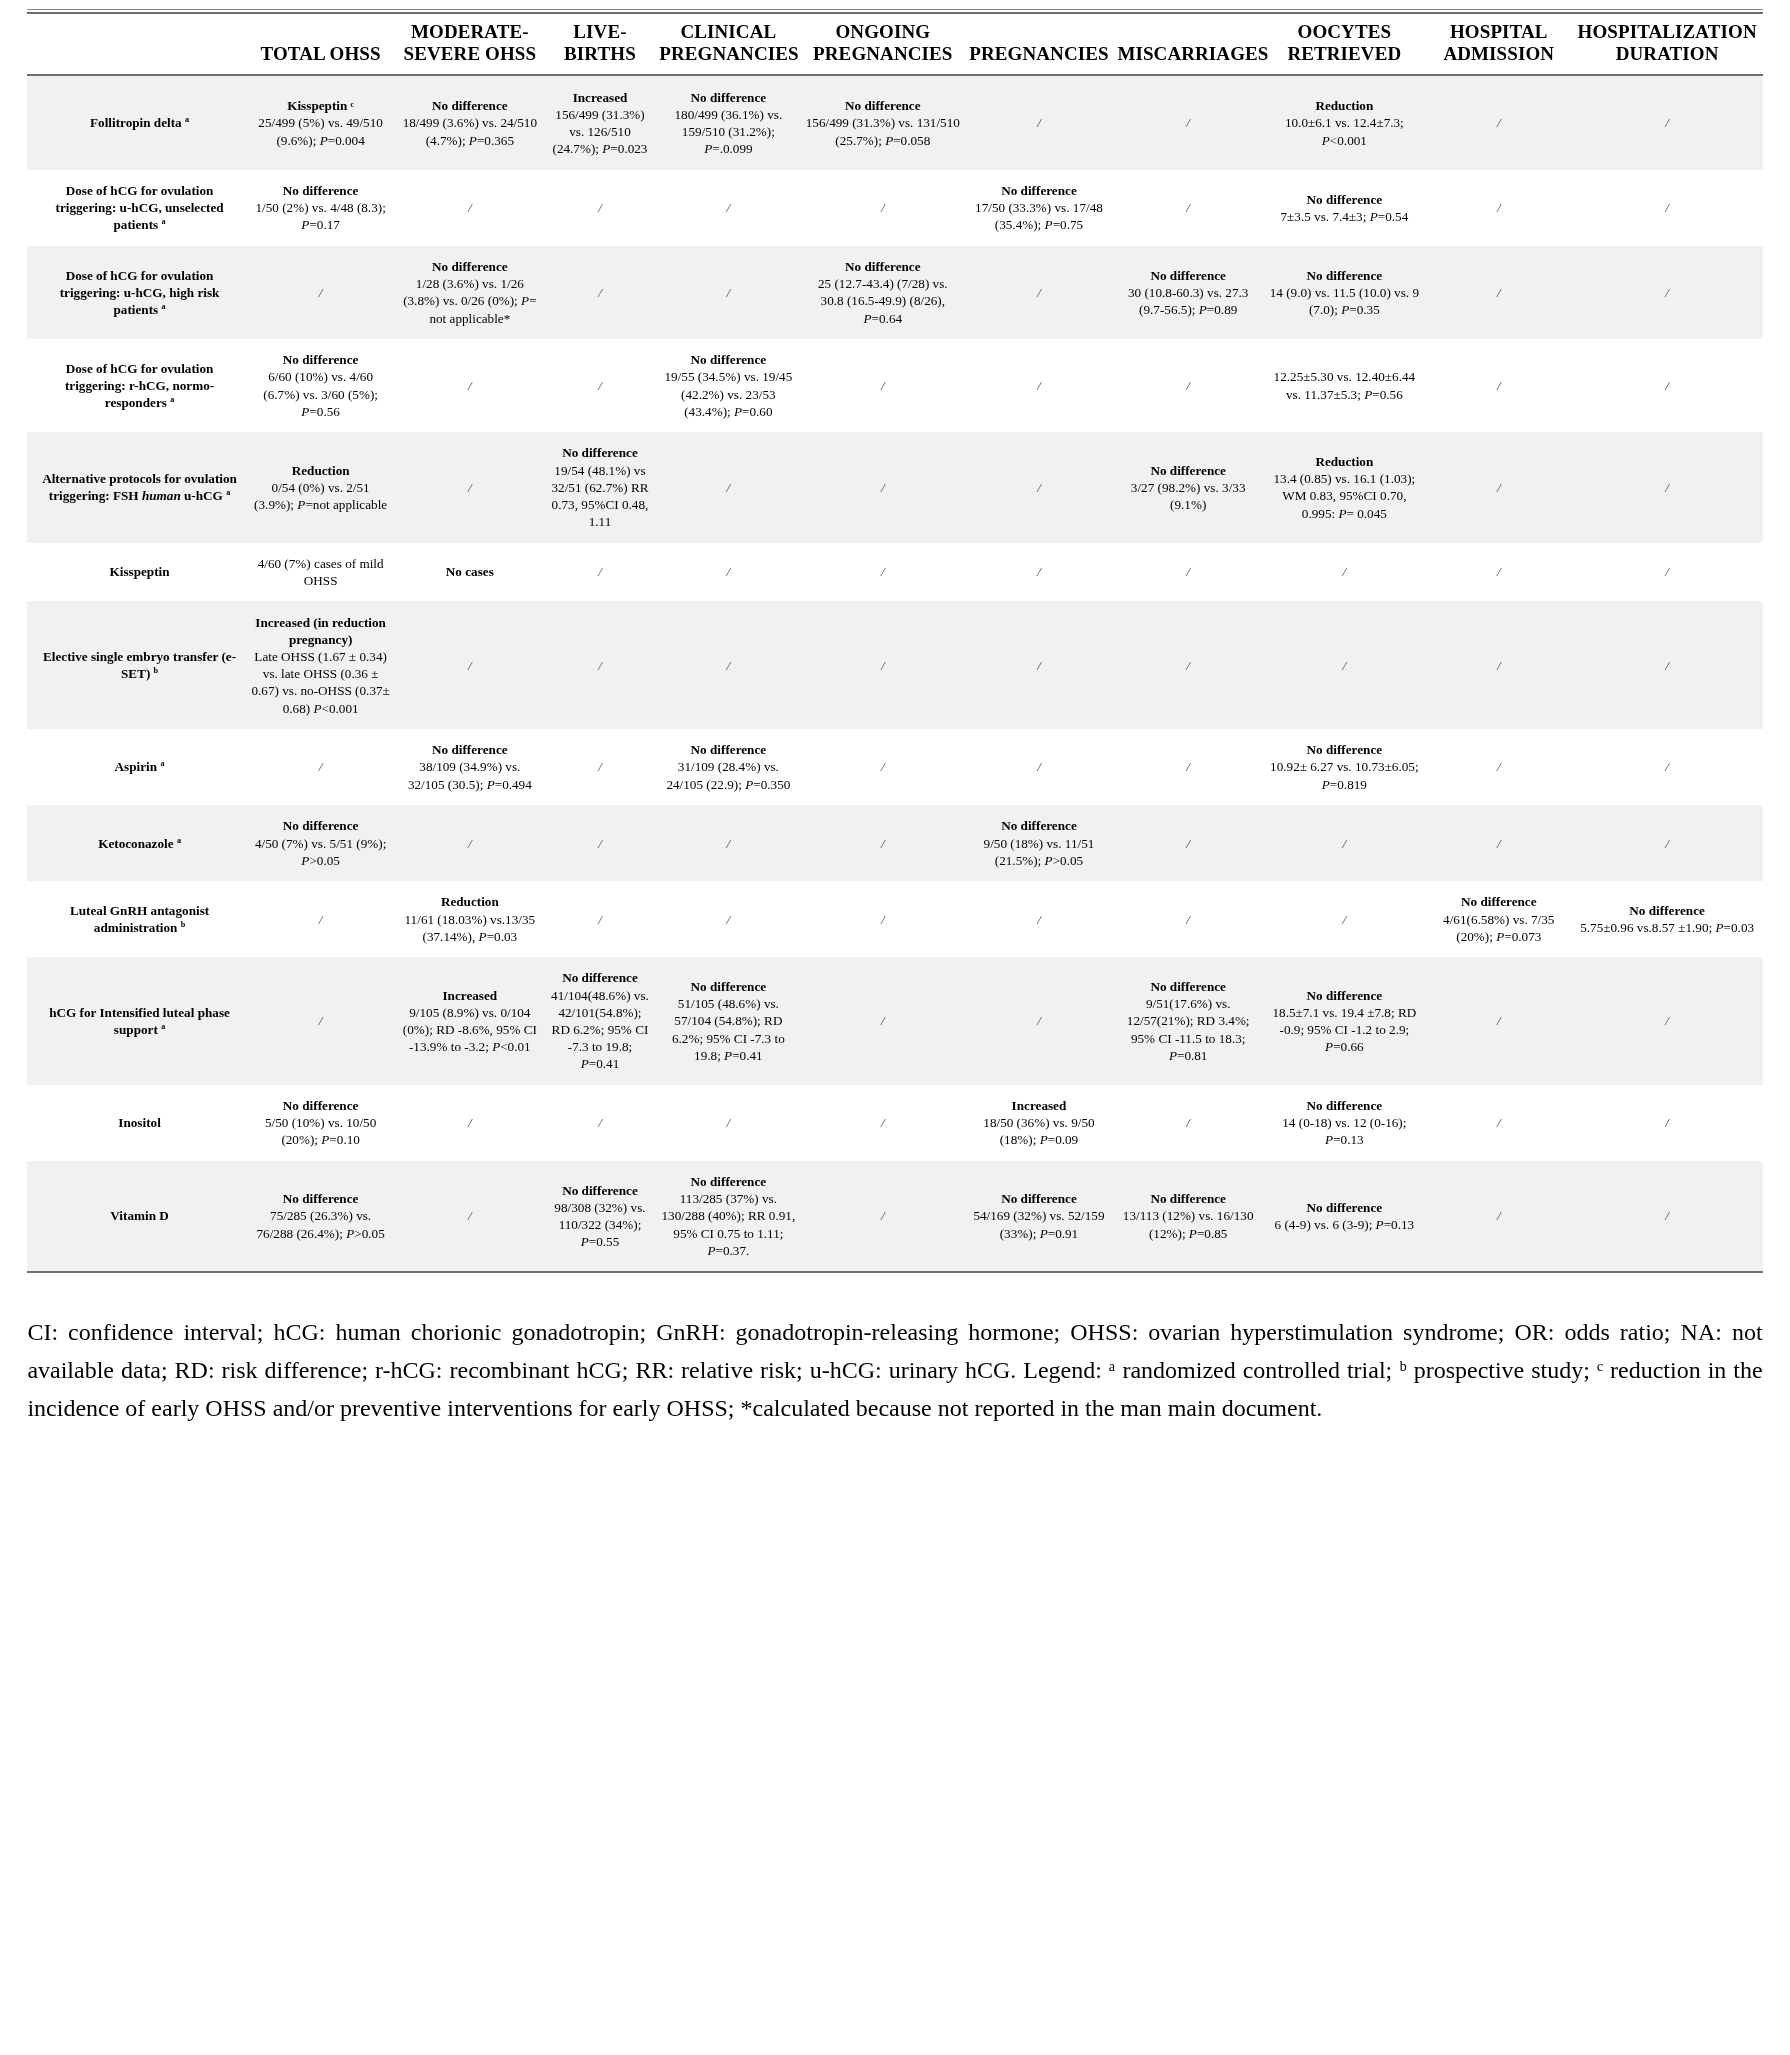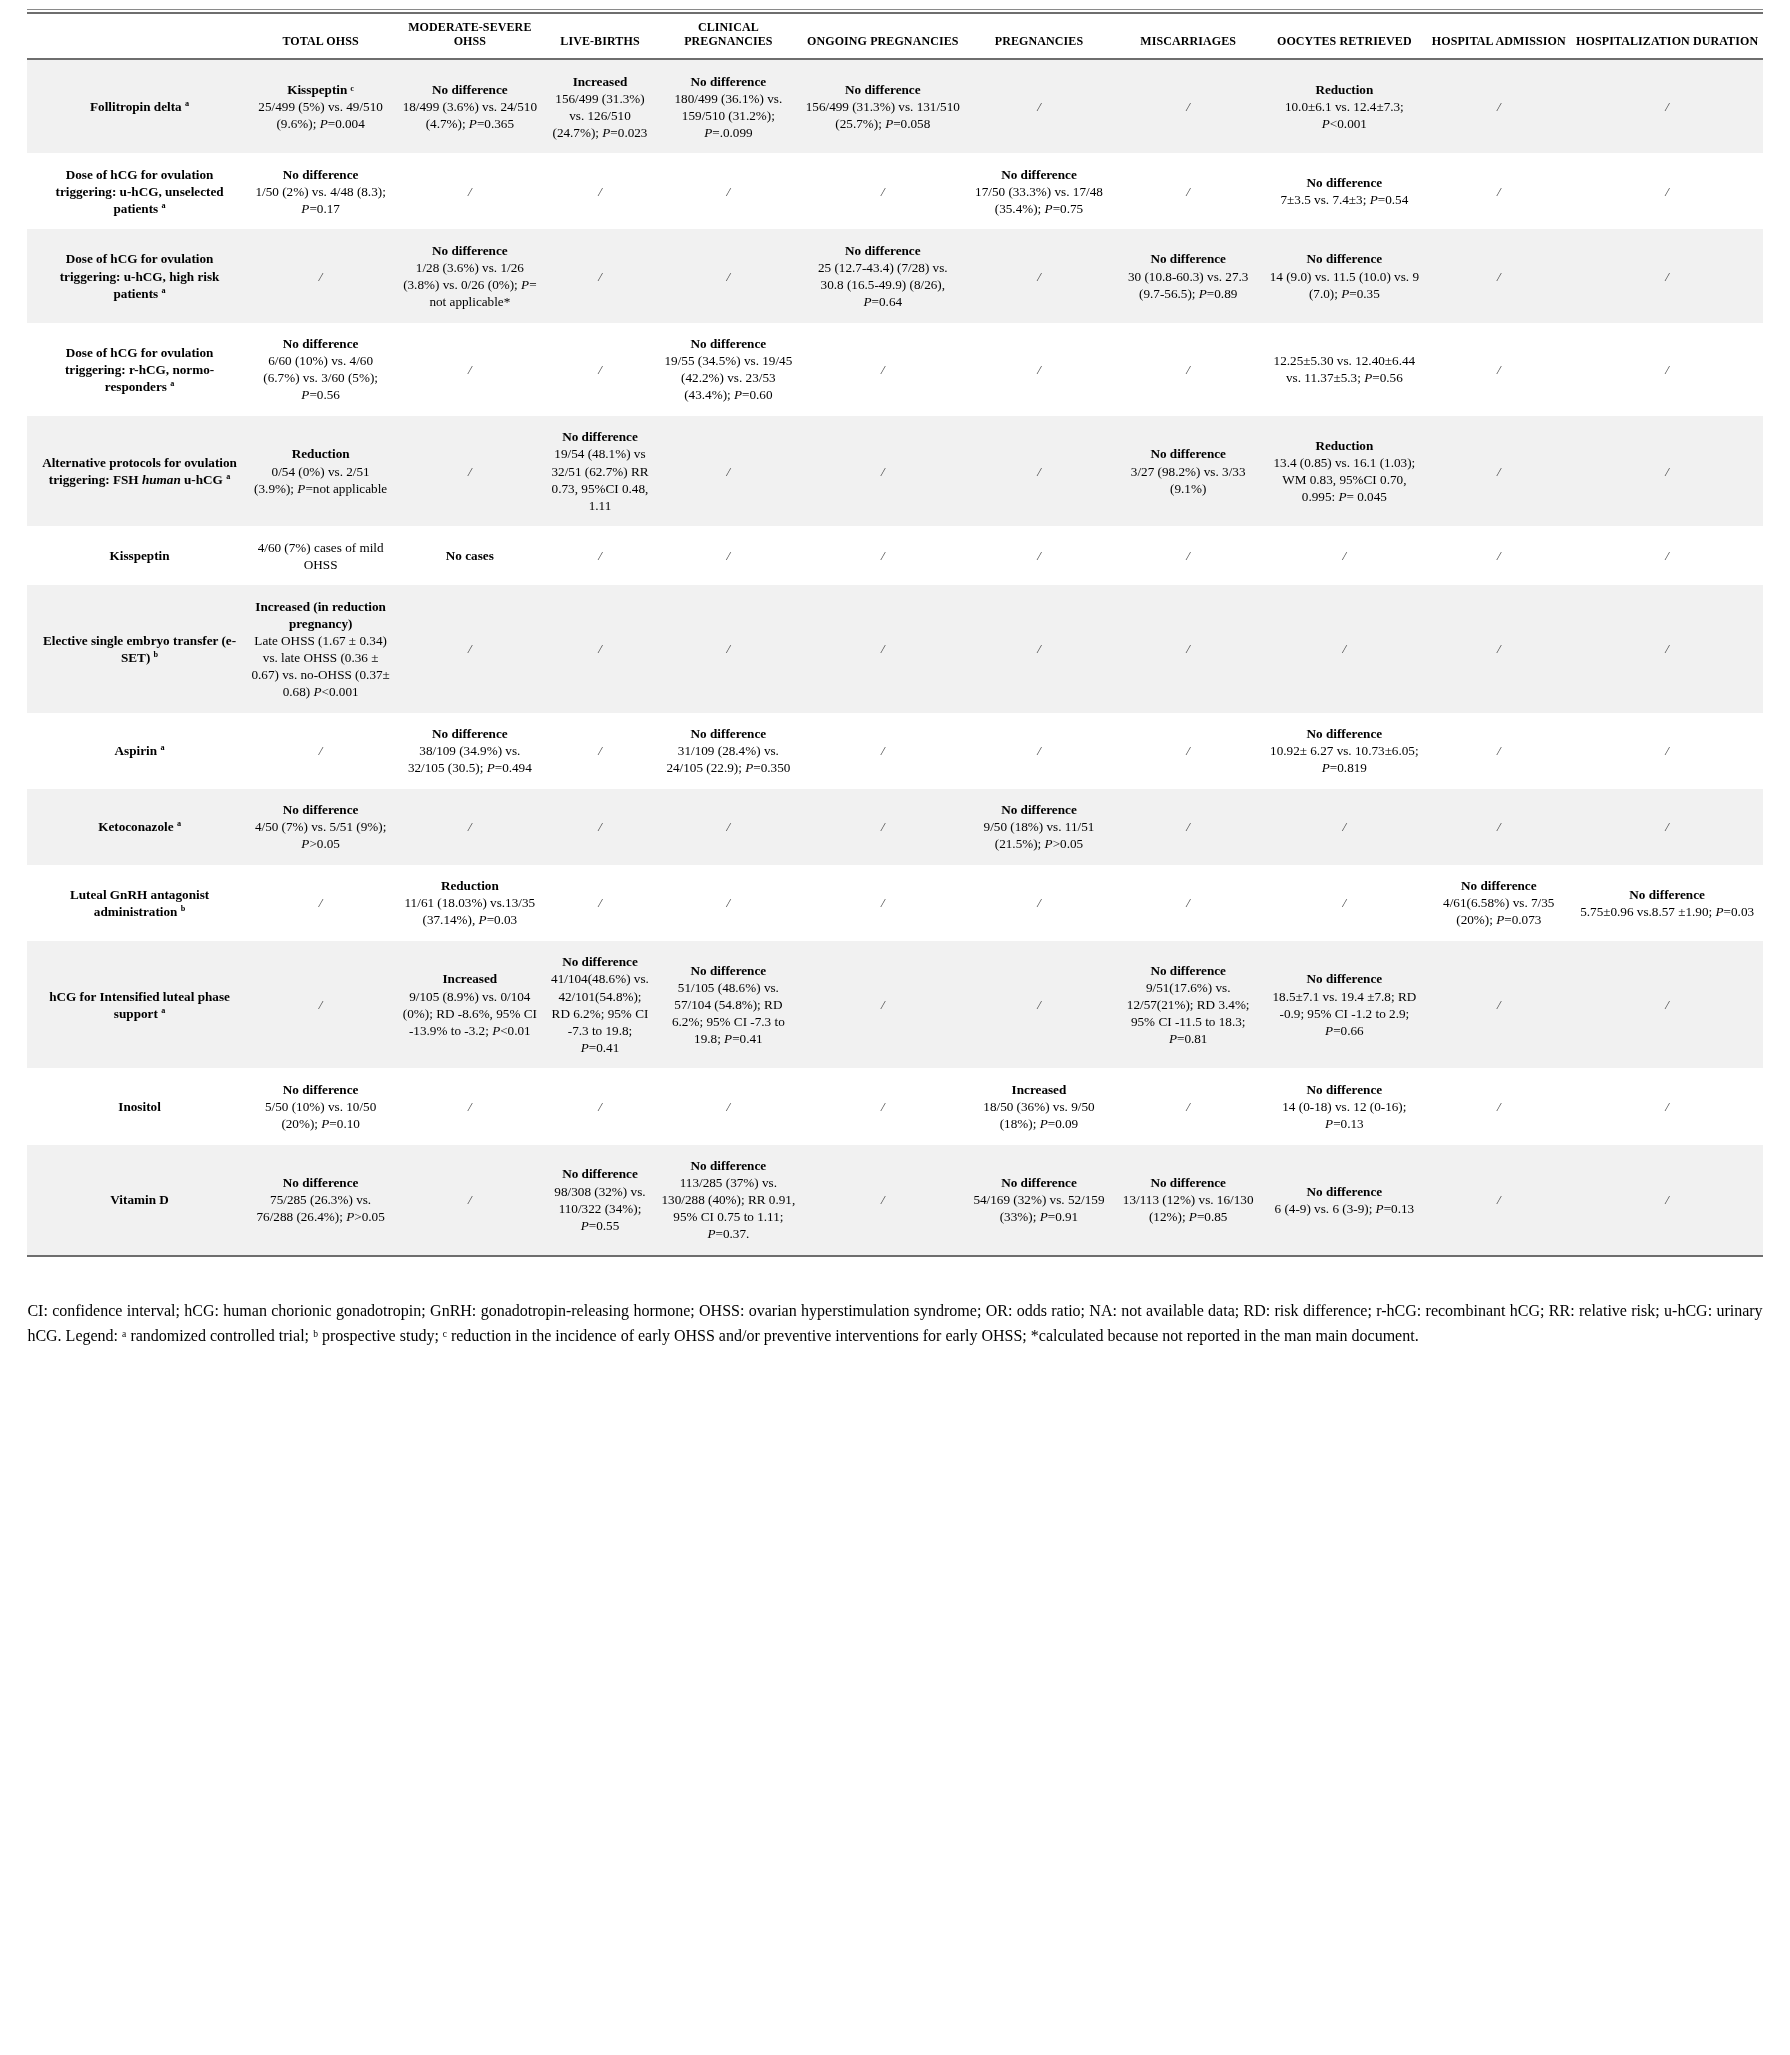--- a/index.html
+++ b/index.html
@@ -23,21 +23,21 @@
   .table-wrap {
     padding: 8.5px 27.4px 0 27.4px;
     box-sizing: border-box;
   }
   table.results {
     width: 100%;
     border-collapse: collapse;
     table-layout: fixed;
   }
   table.results thead th {
-    font-size: 12px;
+    font-size: 19px;
     font-weight: bold;
     font-family: "Liberation Serif", "DejaVu Serif", serif;
     text-align: center;
     vertical-align: bottom;
     padding: 6.6px 3.8px 9.5px 3.8px;
     line-height: 1.16;
     letter-spacing: 0.1px;
     background: #ffffff;
   }
   
@@ -101,21 +101,21 @@
   col.c5 { width: 9.4%; }
   col.c6 { width: 8.6%; }
   col.c7 { width: 8.6%; }
   col.c8 { width: 9.4%; }
   col.c9 { width: 8.4%; }
   col.c10 { width: 11.0%; }
 
   
   .footnote {
     margin: 41px 27.4px 19px 27.4px;
-    font-size: 16px;
+    font-size: 24px;
     line-height: 1.58;
     text-align: justify;
     font-family: "Liberation Serif", "DejaVu Serif", serif;
   }
 </style>
 </head>
 <body>
 
 <div class="page">
 

